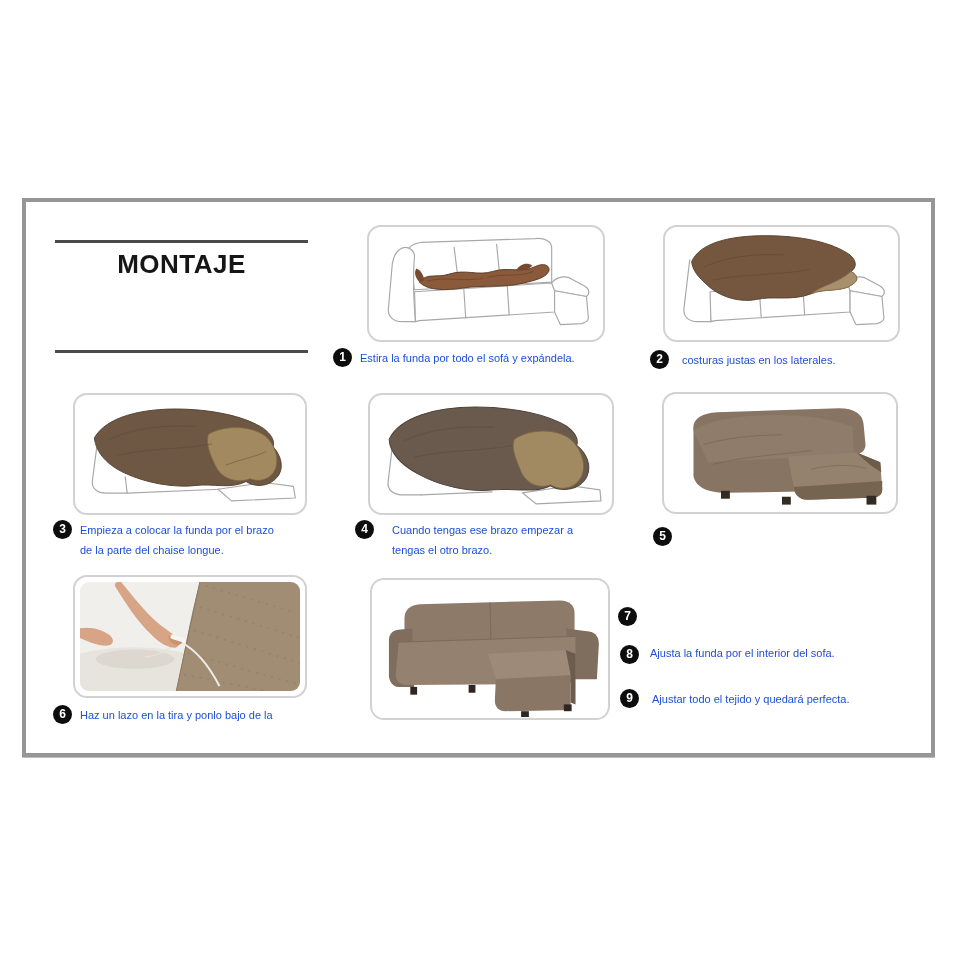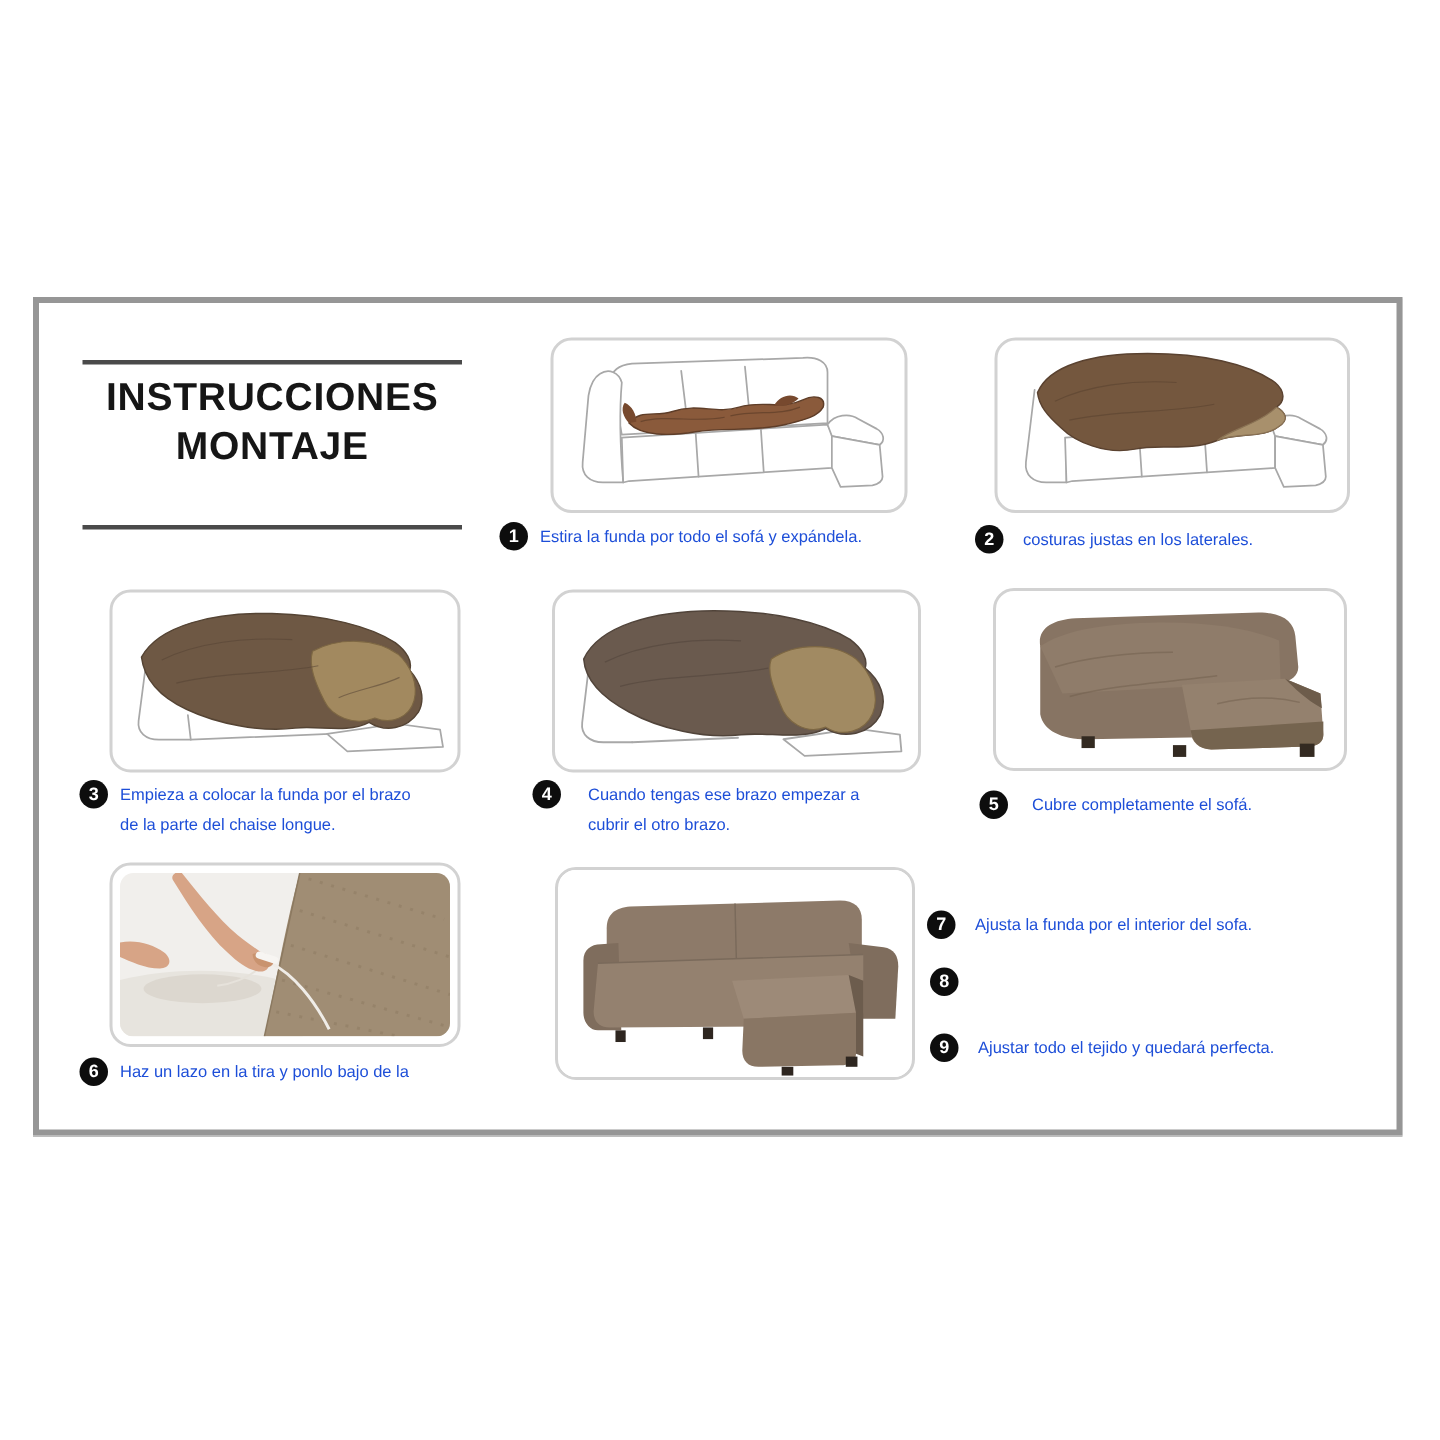--- a/index.html
+++ b/index.html
@@ -38,21 +38,20 @@
   .cap-lines div { white-space: nowrap; }
 </style>
 </head>
 <body>
 
 <div class="sheet">
 
   <div>
     <div class="rule" style="left:29px; top:38px; width:253px;"></div>
     <div class="title" style="left:29px; top:46px; width:253px;">
-      <div>INSTRUCCIONES</div>
       <div>MONTAJE</div>
     </div>
     <div class="rule" style="left:29px; top:148px; width:253px;"></div>
   </div>
 
   <div class="illus" style="left:341px; top:23px; width:238px; height:117px;">
     <svg viewBox="0 0 238 117">
       <g fill="#ffffff" stroke="#a8a8a8" stroke-width="1.2" stroke-linejoin="round" stroke-linecap="round">
         <path d="M38,27 C38,20 44,17 52,16 L170,12 C180,11 187,15 187,22 L187,57 L45,65 Z"></path>
         <path d="M86,21 L91,62" fill="none"></path>
@@ -135,44 +134,41 @@
         <path d="M18,44 C28,22 64,12 104,12 C144,12 176,20 194,31 C202,37 206,44 204,50 C214,58 219,70 214,81 C207,94 190,97 178,90 C162,98 140,92 122,94 C98,97 68,90 48,79 C31,70 19,58 18,44 Z" fill="#6a5a4e" stroke="#51443a" stroke-width="1"></path>
         <path d="M142,44 C158,33 184,33 198,44 C208,53 214,68 209,80 C204,92 189,96 178,89 C165,94 152,86 148,74 C143,62 139,52 142,44 Z" fill="#a18a62" stroke="#7d6743" stroke-width="0.8"></path>
         <path d="M32,46 C56,34 90,30 122,32 M42,62 C74,54 110,56 140,50" stroke="#51443a" stroke-width="0.8" fill="none" opacity="0.55"></path>
       </g>
     </svg>
   </div>
   <div class="cap" style="left:329px; top:318px;">
     <span class="badge">4</span>
     <div class="cap-lines" style="margin-left:18px;">
       <div>Cuando tengas ese brazo empezar a</div>
-      <div>cubrir el otro brazo.</div>
+      <div>tengas el otro brazo.</div>
     </div>
   </div>
 
   <div class="illus" style="left:636px; top:190px; width:236px; height:122px;">
     <svg viewBox="0 0 236 117">
       <g stroke="none">
         <path d="M30,36 C28,24 38,18 54,17 L178,13 C194,13 202,19 203,29 L205,50 C205,56 200,60 193,60 L196,84 C197,92 190,97 180,97 L62,99 C44,99 32,93 30,82 Z" fill="#877463"></path>
         <path d="M30,36 C44,26 70,21 104,20 C140,19 170,23 192,32 L193,60 L45,68 Z" fill="#8f7c6a"></path>
         <path d="M126,62 L196,58 L220,68 L222,96 C222,101 218,104 211,104 L146,106 C138,106 132,101 132,93 Z" fill="#94816e"></path>
         <path d="M132,93 L222,87 L222,96 C222,101 218,104 211,104 L146,106 C138,106 133,101 132,93 Z" fill="#75644f"></path>
         <path d="M196,58 L220,68 L221,78 C210,72 202,64 196,58 Z" fill="#6d5c4b"></path>
         <rect x="58" y="97" width="9" height="8" fill="#332a21"></rect>
         <rect x="120" y="103" width="9" height="8" fill="#332a21"></rect>
         <rect x="206" y="102" width="10" height="9" fill="#332a21"></rect>
         <path d="M40,50 C60,44 90,40 120,40 M50,70 C80,62 120,60 150,56 M150,75 C170,70 190,70 206,74" stroke="#6f5d4c" stroke-width="1" fill="none" opacity="0.5"></path>
       </g>
     </svg>
   </div>
   <div class="cap" style="left:627px; top:325px;">
     <span class="badge">5</span>
-    <div class="cap-lines" style="margin-left:16px;">
-      <div>Cubre completamente el sofá.</div>
-    </div>
   </div>
 
   <div class="illus" style="left:47px; top:373px; width:234px; height:123px;">
     <div class="photo-clip">
       <svg viewBox="0 0 224 113" preserveAspectRatio="none">
         <rect width="224" height="113" fill="#f1efec"></rect>
         <path d="M0,74 C40,64 86,66 124,78 L124,113 L0,113 Z" fill="#e7e4de"></path>
         <ellipse cx="56" cy="80" rx="40" ry="10" fill="#dcd7cf"></ellipse>
         <path d="M122,0 L224,0 L224,113 L98,113 C106,75 112,37 122,0 Z" fill="#a08d74"></path>
         <path d="M122,0 L98,113" fill="none" stroke="#8b7960" stroke-width="1"></path>
@@ -215,21 +211,21 @@
         <rect x="38" y="110" width="7" height="8" fill="#2e2620"></rect>
         <rect x="98" y="108" width="7" height="8" fill="#2e2620"></rect>
         <rect x="152" y="135" width="8" height="6" fill="#2e2620"></rect>
         <rect x="196" y="128" width="8" height="7" fill="#2e2620"></rect>
       </g>
     </svg>
   </div>
 
   <div class="cap" style="left:592px; top:405px;">
     <span class="badge">7</span>
-    <div class="cap-lines" style="margin-left:13px;">
+    <div class="cap-lines" style="margin-left:13px;margin-top:36px;">
       <div>Ajusta la funda por el interior del sofa.</div>
     </div>
   </div>
   <div class="cap" style="left:594px; top:443px;">
     <span class="badge">8</span>
   </div>
   <div class="cap" style="left:594px; top:487px;">
     <span class="badge">9</span>
     <div class="cap-lines" style="margin-left:13px;">
       <div>Ajustar todo el tejido y quedará perfecta.</div>

